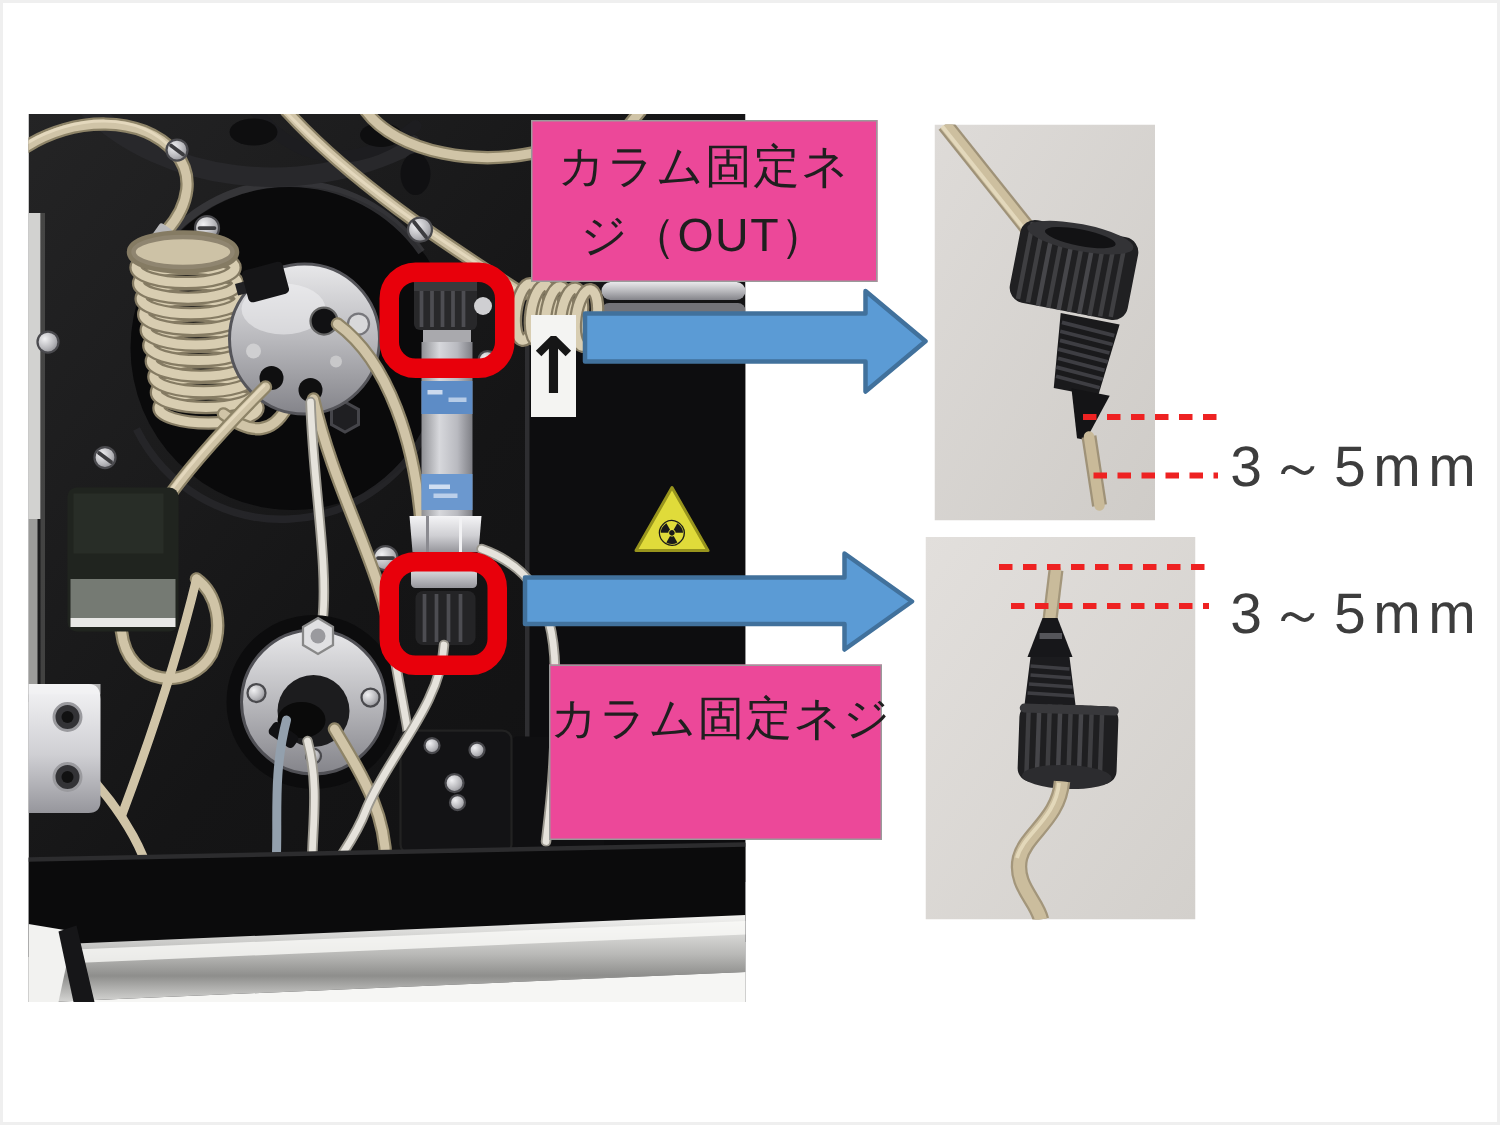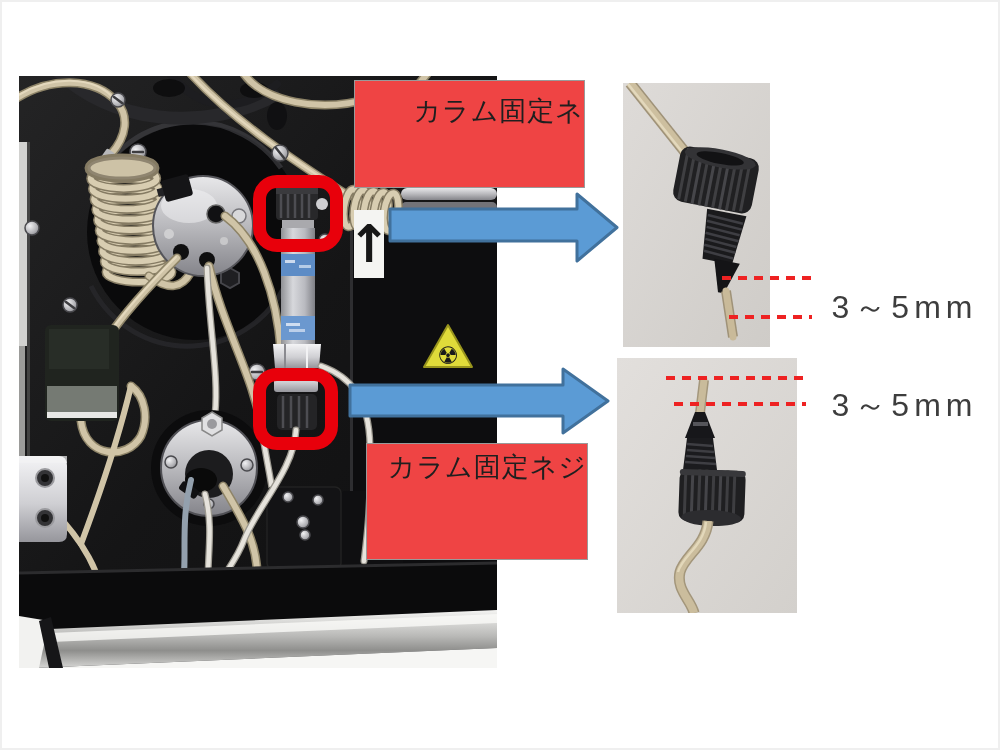--- a/index.html
+++ b/index.html
@@ -5,32 +5,32 @@
   html,body{margin:0;padding:0;background:#fff;}
   .canvas{
     position:relative;width:1000px;height:750px;background:#ffffff;overflow:hidden;
     font-family:"Liberation Sans",sans-serif;box-shadow:inset 0 0 0 2px #efefef;
   }
   svg{display:block;}
   .abs{position:absolute;}
 
   
   .callout-box{
-    position:absolute;background:#ef4444;border:1.5px solid #9a9a9a;
-    color:#1f1f1f;text-align:right;font-size:27px;line-height:46px;
+    position:absolute;background:#ec4899;border:1.5px solid #9a9a9a;
+    color:#1f1f1f;text-align:center;font-size:31px;line-height:46px;
     letter-spacing:1px;box-sizing:border-box;
   }
   .callout-box .ln{white-space:nowrap;}
   #box-out{left:354px;top:80px;width:231px;height:108px;padding-top:7px;}
-  #box-in{left:366px;top:443px;width:222px;height:117px;}
+  #box-in{left:366px;top:443px;width:222px;height:117px;padding-top:12px;}
 
   
   .measure{
     position:absolute;width:185px;text-align:center;color:#3d3d3d;
-    font-size:32px;letter-spacing:5px;white-space:nowrap;
+    font-size:38px;letter-spacing:5px;white-space:nowrap;
   }
   #measure-top{left:812px;top:286px;}
   #measure-bottom{left:812px;top:384px;}
 
   
   .hl-red{
     position:absolute;border:13px solid #e8000b;border-radius:24px;
     box-sizing:content-box;
   }
   #hl-out{left:253px;top:175px;width:64px;height:51px;}
@@ -325,20 +325,21 @@
       <polygon points="0,540 30,545 20,592 0,592" fill="#f2f2f0"></polygon>
       <polygon points="20,545 32,541 44,592 30,592" fill="#161618"></polygon>
     </g>
   </svg>
 
   <div class="hl-red" id="hl-out"></div>
   <div class="hl-red" id="hl-in"></div>
 
   <div class="callout-box" id="box-out">
     <div class="ln">カラム固定ネ</div>
+    <div class="ln">ジ（OUT）</div>
   </div>
   <div class="callout-box" id="box-in">
     <div class="ln">カラム固定ネジ</div>
   </div>
 
   <svg class="abs" style="left:623px;top:83px;" width="147" height="264" viewBox="0 0 147 264">
     <defs>
       <linearGradient id="gBgP1" x1="0" y1="0" x2="1" y2="1">
         <stop offset="0" stop-color="#dedbd8"></stop>
           <stop offset="1" stop-color="#cfccc8"></stop>

